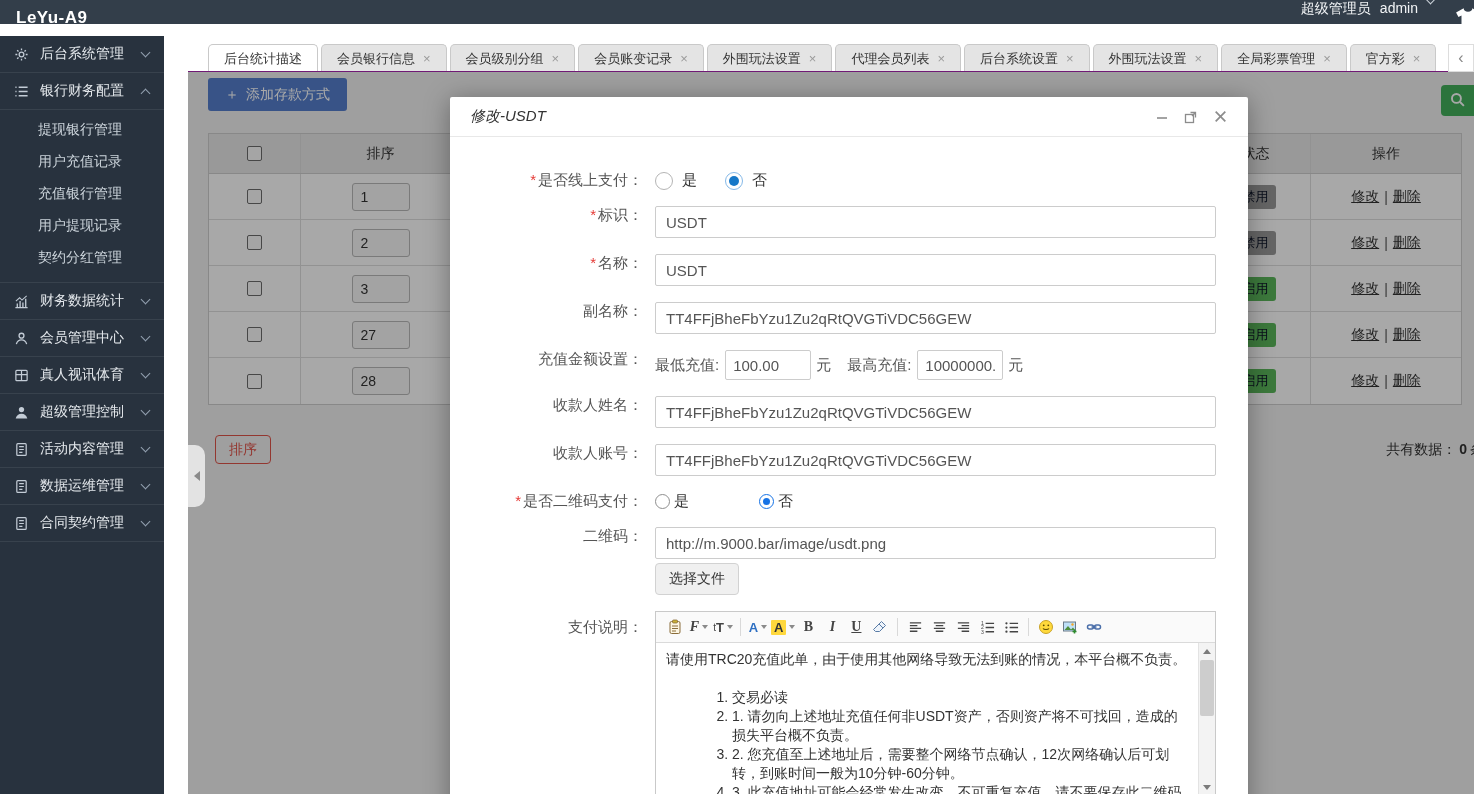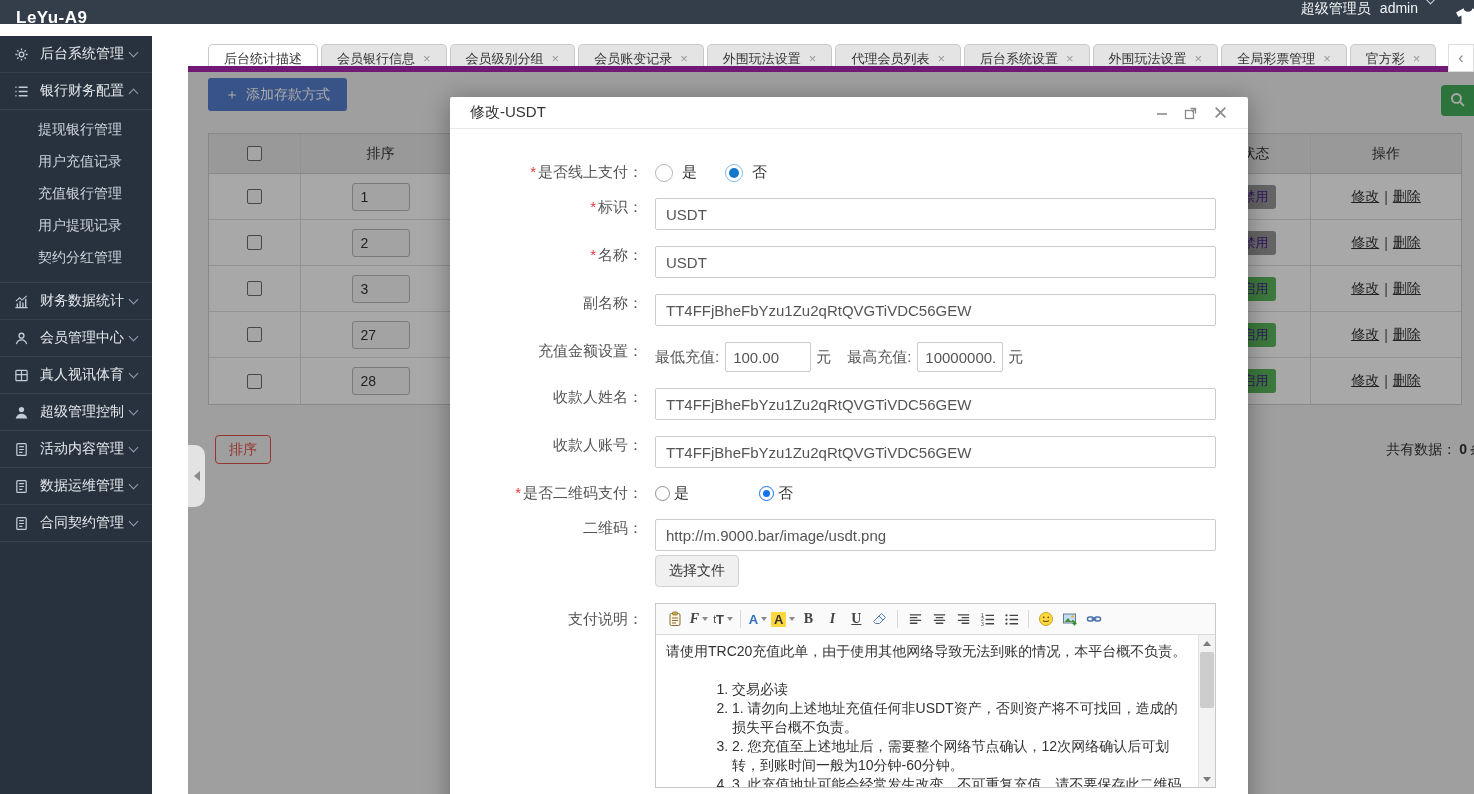--- a/index.html
+++ b/index.html
@@ -7,31 +7,31 @@
   body { position:relative; font-family:"Liberation Sans","DejaVu Sans",sans-serif; background:#fff; }
 
   
   #topbar { position:absolute; left:0; top:0; width:1474px; height:24px; background:#333e4a; z-index:20; }
   .brand { position:absolute; left:16px; top:0; line-height:36px; color:#fff; font-size:17px; font-weight:bold; letter-spacing:.5px; }
   .top-right { position:absolute; right:40px; top:0; height:36px; display:flex; align-items:flex-start; gap:9px; color:#f2f4f6; font-size:14px; }
   .chev { width:7px; height:7px; border-right:1.6px solid #cfd6dd; border-bottom:1.6px solid #cfd6dd; transform:rotate(45deg); margin-top:-4px; }
   .tshirt { position:absolute; right:-7px; top:7px; color:#fff; }
 
   
-  #sidebar { position:absolute; left:0; top:36px; width:152px; height:758px; background:#28323e; z-index:20; }
+  #sidebar { position:absolute; left:0; top:36px; width:164px; height:758px; background:#28323e; z-index:20; }
   .sgroup { height:37px; display:flex; align-items:center; padding:0 15px 0 14px; border-bottom:1px solid rgba(255,255,255,.08); color:#e4e8ec; font-size:14px; cursor:pointer; }
   .sgroup .ic { width:17px; height:16px; margin-right:9px; color:#c3ccd6; display:flex; align-items:center; }
   .sgroup .chev2 { width:7px; height:7px; border-right:1.6px solid #93a1b0; border-bottom:1.6px solid #93a1b0; transform:rotate(45deg); margin-left:auto; margin-top:-3px; }
   .sgroup .chev2.up { transform:rotate(-135deg); margin-top:4px; }
   .schildren { border-bottom:1px solid rgba(255,255,255,.08); padding:4px 0 8px; }
   .schild { height:32px; display:flex; align-items:center; padding-left:38px; color:#ccd4db; font-size:14px; cursor:pointer; }
 
   
   #main { position:absolute; left:188px; top:36px; width:1286px; height:758px; background:#fff; }
-  #tabbar { position:absolute; left:0; top:8px; right:0; height:28px; display:flex; padding-left:20px; gap:3px; overflow:hidden; border-bottom:6px solid #701a75; }
+  #tabbar { position:absolute; left:0; top:8px; right:0; height:28px; display:flex; padding-left:20px; gap:3px; overflow:hidden; border-bottom:1px solid #701a75; }
   .tab { flex:0 0 auto; height:28px; display:flex; align-items:center; gap:8px; padding:0 15px; background:#e4e4e4; border:1px solid #c9c9c9; border-bottom:none; border-radius:5px 5px 0 0; font-size:13px; color:#333; cursor:pointer; }
   .tab.active { background:#fff; }
   .tab .tclose { color:#9a9a9a; font-size:13px; }
   #tabscroll { position:absolute; right:0; top:8px; width:26px; height:28px; background:#fff; border:1px solid #ddd; color:#888; text-align:center; line-height:26px; font-size:16px; cursor:pointer; z-index:3; }
 
   #content { position:absolute; left:0; top:36px; right:0; bottom:0; background:#f1f1f1; }
   #overlay { position:absolute; inset:0; background:rgba(0,0,0,.34); z-index:4; }
 
   .add-btn { position:absolute; left:20px; top:6px; height:33px; display:flex; align-items:center; gap:7px; padding:0 17px; background:#567fce; color:#fff; font-size:14px; border:none; border-radius:3px; cursor:pointer; }
   .search-btn { position:absolute; left:1253px; top:13px; width:40px; height:31px; background:#43b05c; border:none; border-radius:4px 0 0 4px; display:flex; align-items:center; padding-left:8px; cursor:pointer; }
@@ -39,35 +39,35 @@
   
   #dtable { position:absolute; left:20px; top:61px; width:1254px; border:1px solid #cfcfcf; background:#fff; }
   .thead { height:40px; display:flex; background:#e9e9e9; border-bottom:1px solid #cfcfcf; font-size:14px; color:#333; }
   .trow { height:46px; display:flex; background:#fff; border-bottom:1px solid #dedede; }
   .trow:last-child { border-bottom:none; }
   .cell { display:flex; align-items:center; justify-content:center; border-right:1px solid #dedede; }
   .cell:last-child { border-right:none; }
   .c-check { width:92px; } .c-sort { width:160px; } .c-mid { flex:1; } .c-status { width:110px; } .c-action { width:150px; }
   .cbx { width:15px; height:15px; border:1px solid #6d6d6d; border-radius:2px; background:#fbfbfb; cursor:pointer; }
   .sort-in { width:58px; height:28px; border:1px solid #b9b9b9; border-radius:3px; background:#f7f7f7; font-size:14px; color:#333; padding:0 8px; }
-  .badge { padding:3px 7px; border-radius:3px; color:#4c1d95; font-size:13px; }
+  .badge { padding:3px 7px; border-radius:3px; color:#0f172a; font-size:13px; }
   .badge.on { background:#5cb85c; } .badge.off { background:#9a9a9a; }
   .alink { color:#333; text-decoration:underline; font-size:14px; cursor:pointer; }
   .asep { color:#555; margin:0 5px; font-size:14px; }
 
   .sort-btn { position:absolute; left:27px; top:363px; height:29px; padding:0 13px; background:transparent; border:1px solid #e0544a; color:#e0544a; border-radius:4px; font-size:14px; cursor:pointer; }
   .total { position:absolute; right:-10px; top:369px; font-size:14px; color:#333; white-space:nowrap; }
   .total b { margin:0 3px; }
 
   .handle { position:absolute; left:0; top:373px; width:17px; height:62px; background:#e3e3e3; border-radius:0 10px 10px 0; z-index:6; display:flex; align-items:center; justify-content:center; cursor:pointer; }
   .handle .larr { width:0; height:0; border-top:5px solid transparent; border-bottom:5px solid transparent; border-right:6px solid #8a8a8a; }
 
   
   #modal { position:absolute; left:450px; top:97px; width:798px; height:740px; background:#fff; z-index:30; box-shadow:0 3px 26px rgba(0,0,0,.35); border-radius:2px; }
-  .mhead { height:32px; display:flex; align-items:center; padding:0 20px; border-bottom:1px solid #e8e8e8; }
+  .mhead { height:40px; display:flex; align-items:center; padding:0 20px; border-bottom:1px solid #e8e8e8;font-style:italic; }
   .mtitle { font-size:15px; color:#333; }
   .mctrls { margin-left:auto; display:flex; align-items:center; gap:15px; color:#8c8c8c; }
   .mctrls span { cursor:pointer; display:flex; }
 
   .mbody { padding-top:34px; }
   .frow { display:flex; align-items:flex-start; margin-bottom:16px; }
   .flabel { width:205px; flex:none; text-align:right; padding-right:12px; font-size:15px; color:#555; }
   .req { color:#e53935; margin-right:2px; }
   .fctrl { width:561px; display:flex; align-items:center; }
   .tin { width:561px; height:32px; border:1px solid #ccc; border-radius:2px; padding:0 10px; font-size:15px; color:#555; }

